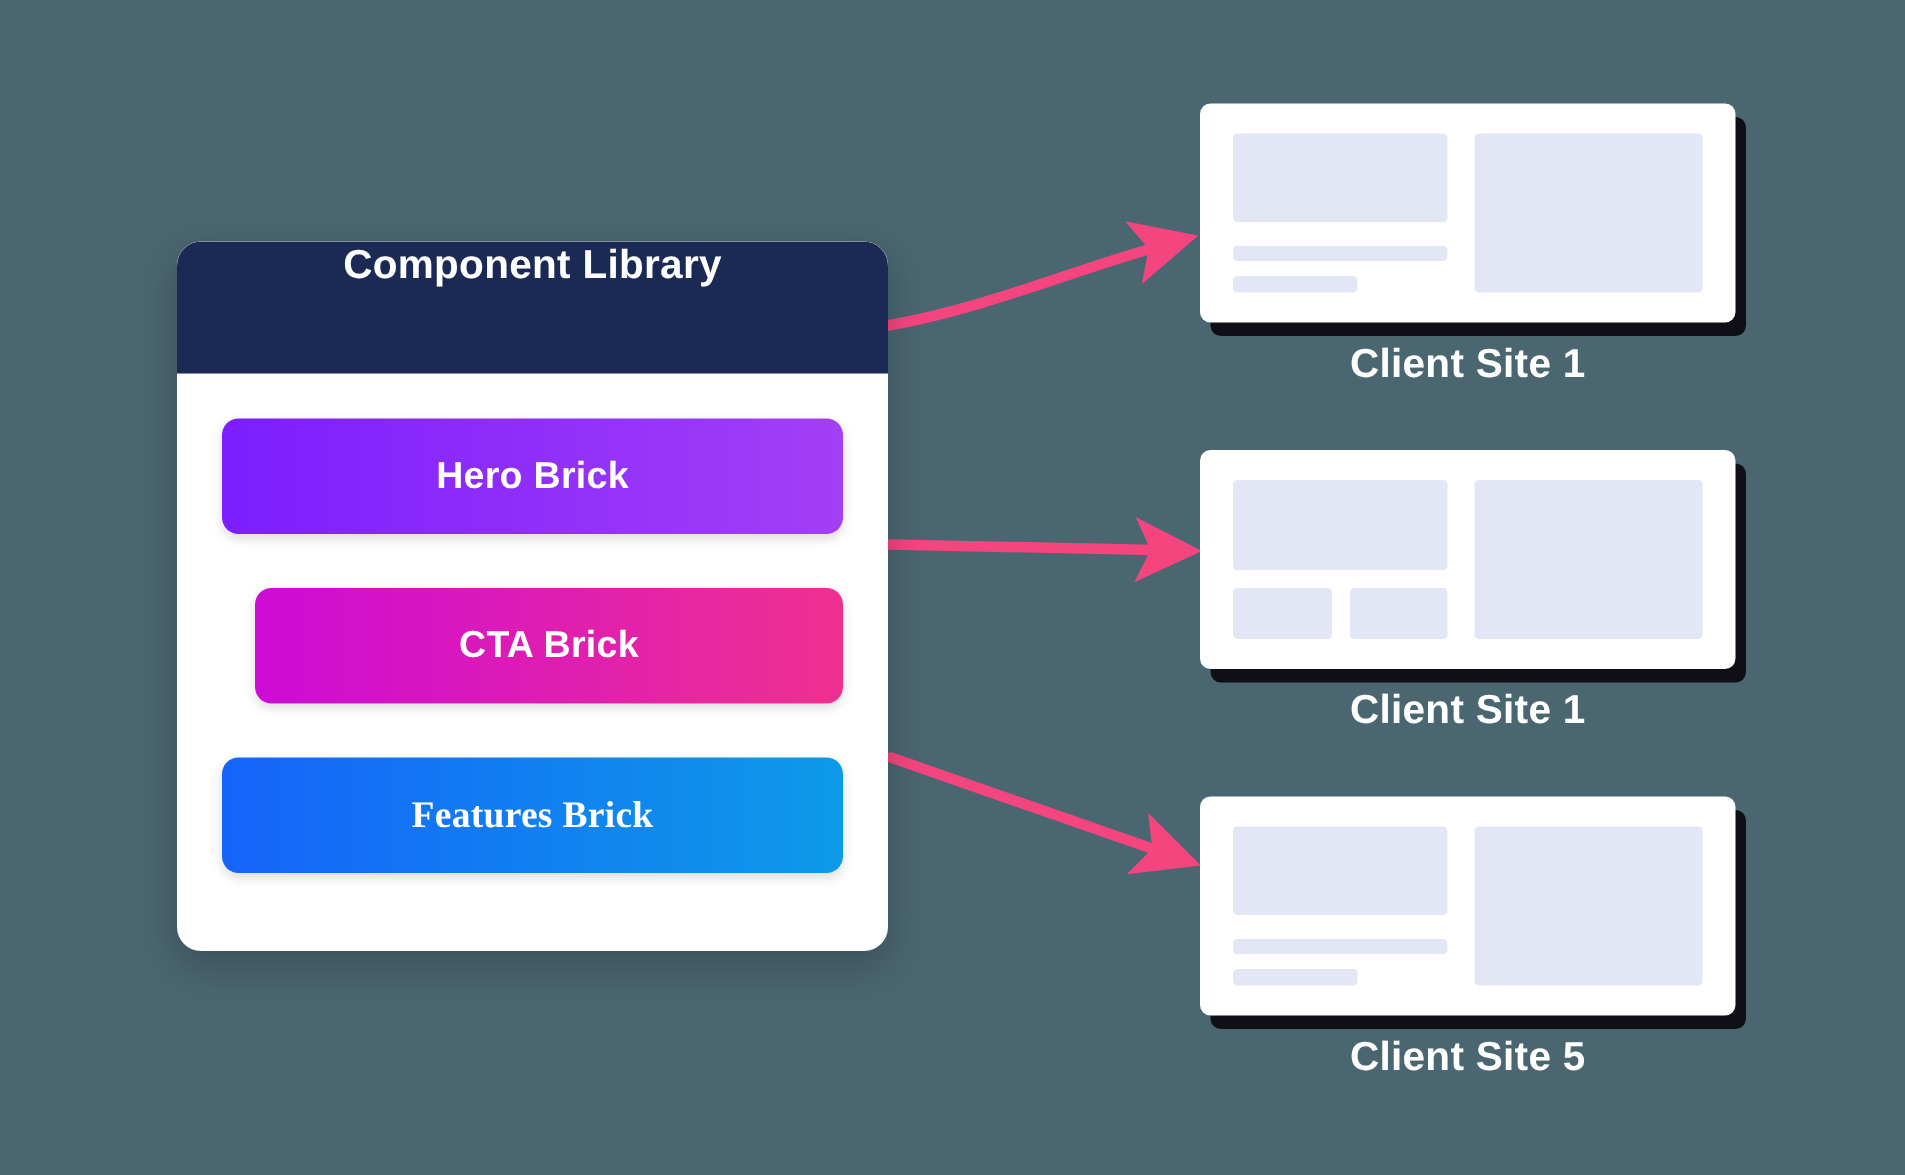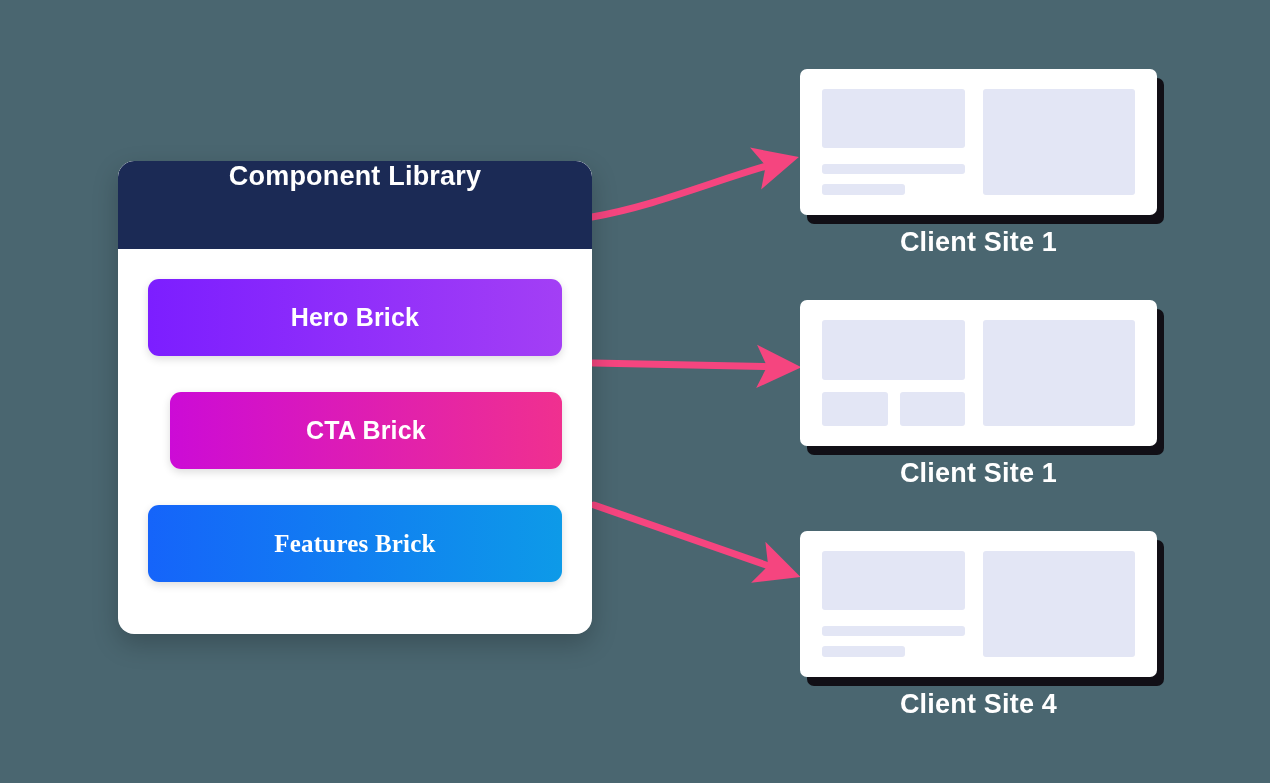--- a/index.html
+++ b/index.html
@@ -146,15 +146,15 @@
       <div class="site-col-left">
         <div class="ph ph-hero" style="background: rgb(227, 230, 245);"></div>
         <div class="ph ph-line" style="background: rgb(227, 230, 245);"></div>
         <div class="ph ph-line-short" style="background: rgb(227, 230, 245);"></div>
       </div>
       <div class="site-col-right">
         <div class="ph ph-big" style="background: rgb(227, 230, 245);"></div>
       </div>
     </div>
   </div>
-  <div class="site-label l3">Client Site 4</div>
+  <div class="site-label l3">Client Site 5</div>
 
 </div>
 
 </body></html>

